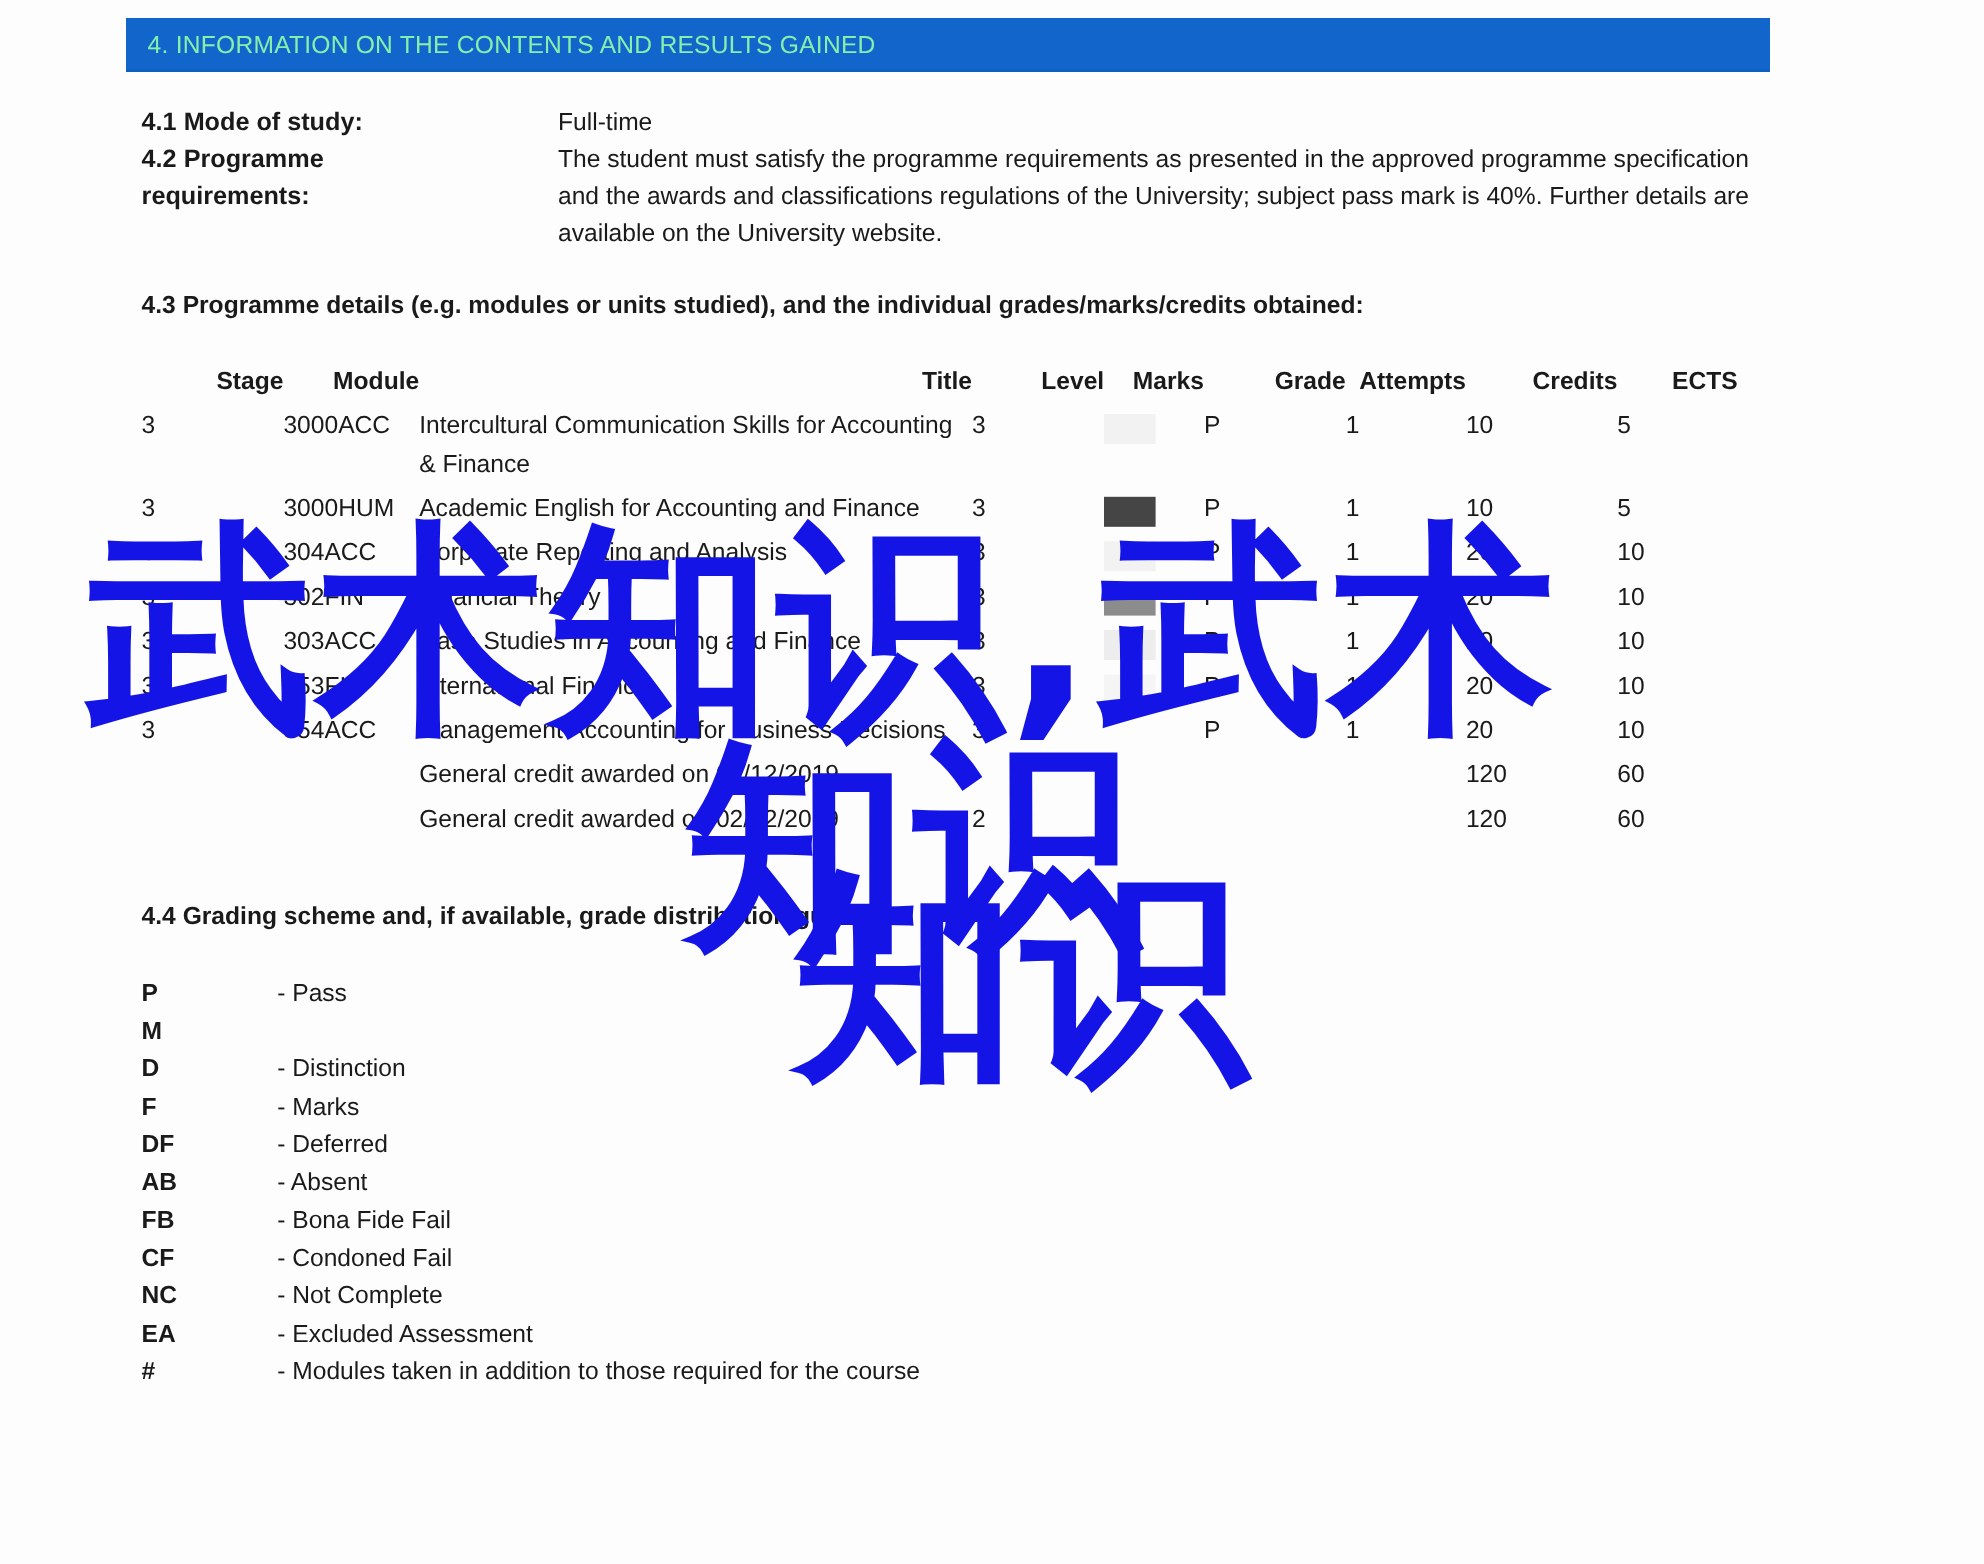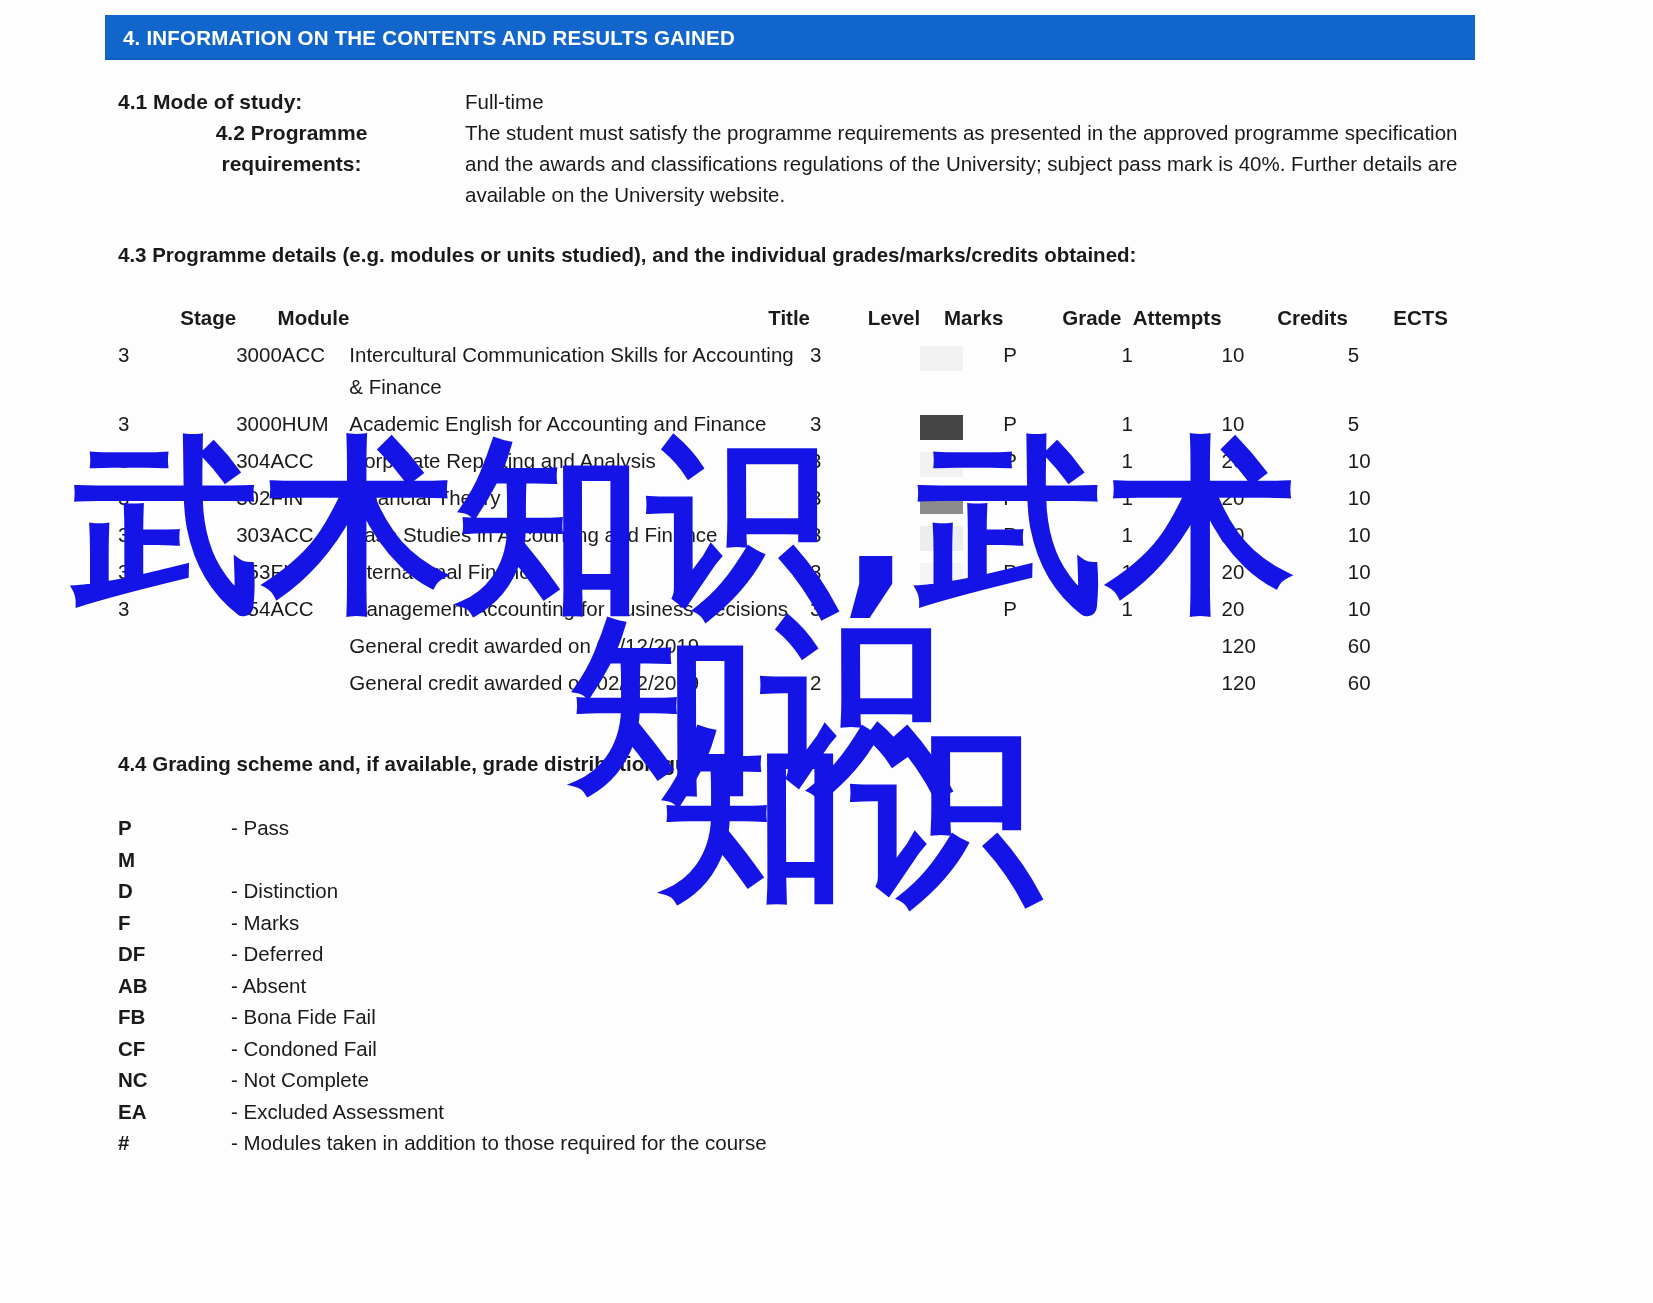--- a/index.html
+++ b/index.html
@@ -32,23 +32,23 @@
     top: 15px;
     width: 1370px;
     height: 43px;
     background: #1266cb;
     box-shadow: 0 2px 0 #0d5fc0;
   }
   .section-banner-title {
     position: absolute;
     left: 18px;
     top: 11px;
-    color: #ffffff;
-    font-size: 20.5px;
-    font-weight: bold;
+    color: #86efac;
+    font-size: 20.5px;
+    font-weight: normal;
     letter-spacing: 0.2px;
     white-space: nowrap;
     text-align: right;
   }
 
   
   .kv-block {
     position: absolute;
     left: 118px;
     top: 86px;
@@ -63,21 +63,21 @@
     flex: 0 0 347px;
     font-size: 21px;
     font-weight: bold;
     line-height: 31px;
   }
   .kv-value {
     flex: 1;
     font-size: 20.5px;
     line-height: 31px;
   }
-  .kv-label-multi { line-height: 31px; text-align: center; }
+  .kv-label-multi { line-height: 31px; }
 
   
   .h-43 {
     position: absolute;
     left: 118px;
     top: 243px;
     font-size: 20.5px;
     font-weight: bold;
     white-space: nowrap;
   }

